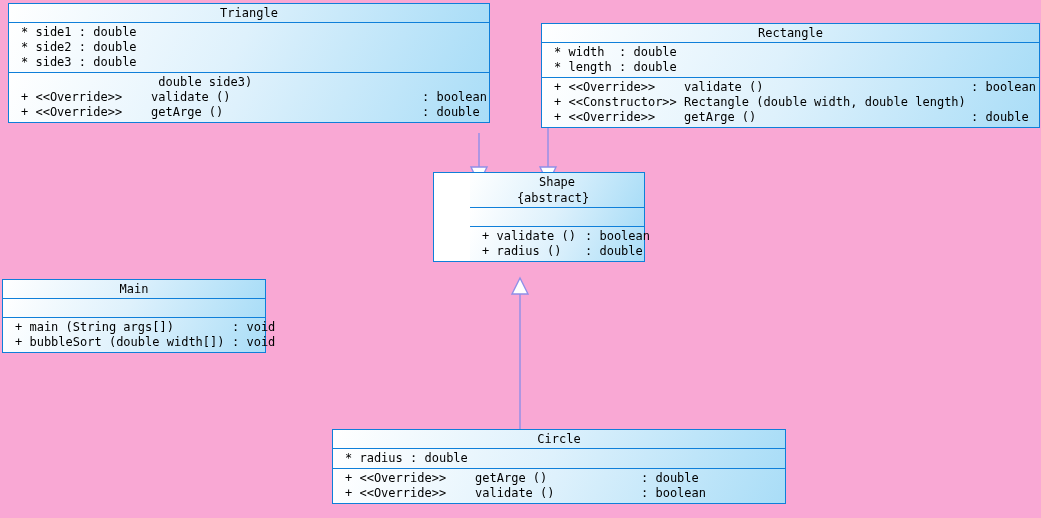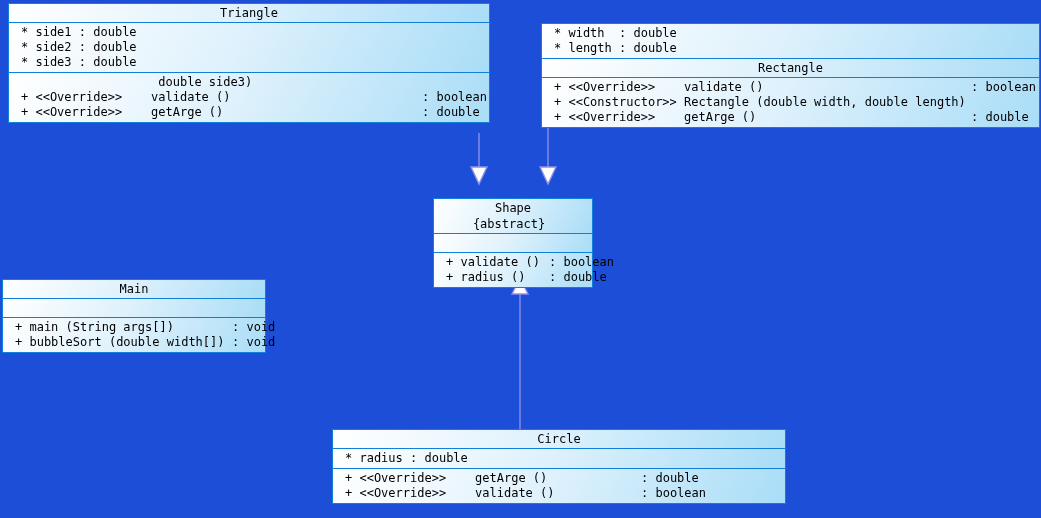--- a/index.html
+++ b/index.html
@@ -1,20 +1,20 @@
 <!DOCTYPE html>
 <html><head>
 <meta charset="utf-8">
 <style>
   html, body { margin: 0; padding: 0; background: #ffffff; }
   #canvas {
     position: relative;
     width: 1041px;
     height: 518px;
-    background: #1d4ed8;
+    background: #f9a8d4;
     overflow: hidden;
     font-family: "DejaVu Sans Mono", "Liberation Mono", monospace;
     font-size: 12px;
     color: #000000;
   }
   .uml-class {
     position: absolute;
     border: 1px solid #0f7fd9;
     background: #ffffff;
     box-sizing: border-box;
@@ -82,33 +82,33 @@
         <div class="row">* side3 : double</div>
       </div>
     <div class="sec methods">
         <div class="row"><span class="sig">                   double side3)</span></div>
         <div class="row"><span class="sig">+ &lt;&lt;Override&gt;&gt;    validate ()</span><span class="ret">: boolean</span></div>
         <div class="row"><span class="sig">+ &lt;&lt;Override&gt;&gt;    getArge ()</span><span class="ret">: double</span></div>
       </div>
   </div>
 
   <div class="uml-class" style="left:541px; top:23px; width:499px; --type-col:421px;">
+    <div class="sec title">Rectangle</div>
     <div class="sec attrs">
         <div class="row">* width  : double</div>
         <div class="row">* length : double</div>
       </div>
-    <div class="sec title">Rectangle</div>
     <div class="sec methods">
         <div class="row"><span class="sig">+ &lt;&lt;Override&gt;&gt;    validate ()</span><span class="ret">: boolean</span></div>
         <div class="row"><span class="sig">+ &lt;&lt;Constructor&gt;&gt; Rectangle (double width, double length)</span></div>
         <div class="row"><span class="sig">+ &lt;&lt;Override&gt;&gt;    getArge ()</span><span class="ret">: double</span></div>
       </div>
   </div>
 
-  <div class="uml-class" style="left:433px; top:198px; width:160px; --type-col:107px;">
+  <div class="uml-class" style="left:433px; top:172px; width:212px;padding-left:36px; --type-col:107px;">
     <div class="sec title">
       <div class="title-line">Shape</div>
       <div class="modifier-line">{abstract}</div>
     </div>
     <div class="sec attrs"></div>
     <div class="sec methods">
         <div class="row"><span class="sig">+ validate ()</span><span class="ret">: boolean</span></div>
         <div class="row"><span class="sig">+ radius ()</span><span class="ret">: double</span></div>
       </div>
   </div>

